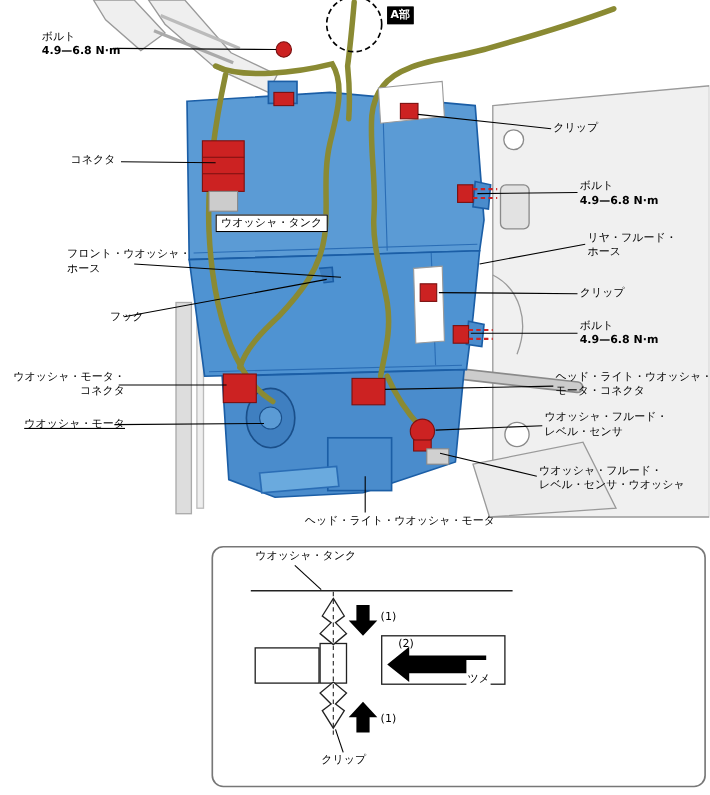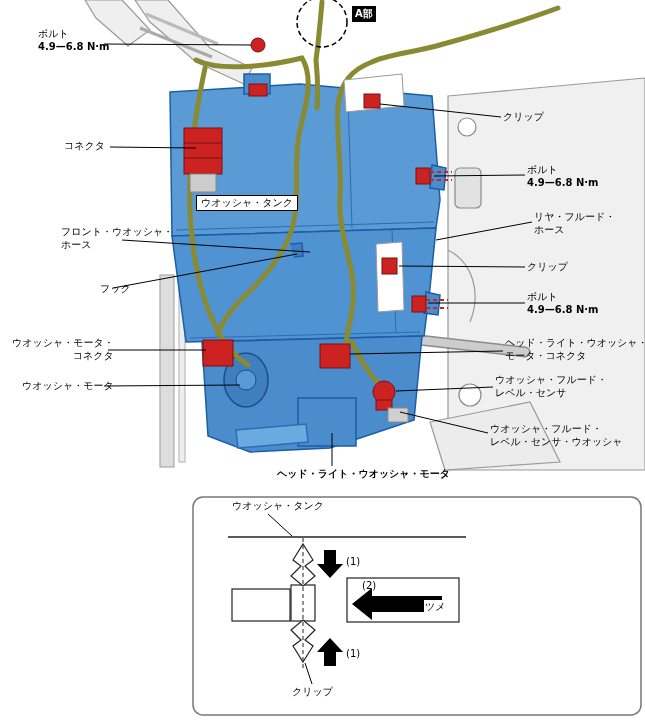--- a/index.html
+++ b/index.html
@@ -202,39 +202,39 @@
   <div class="lbl" style="left:12px;top:337px;text-align:right;">
     <span>ウオッシャ・モータ・</span>
     <span>コネクタ</span>
   </div>
 
   <div class="lbl" style="left:505px;top:337px;">
     <span>ヘッド・ライト・ウオッシャ・</span>
     <span>モータ・コネクタ</span>
   </div>
 
-  <div class="lbl" style="left:22px;top:380px;">ウオッシャ・モータ</div>
+  <div class="lbl" style="left:22px;top:380px;text-decoration:underline;">ウオッシャ・モータ</div>
 
   <div class="lbl" style="left:495px;top:374px;">
     <span>ウオッシャ・フルード・</span>
     <span>レベル・センサ</span>
   </div>
 
   <div class="lbl" style="left:490px;top:423px;">
     <span>ウオッシャ・フルード・</span>
     <span>レベル・センサ・ウオッシャ</span>
   </div>
 
-  <div class="lbl" style="left:277px;top:468px;font-weight:bold;">ヘッド・ライト・ウオッシャ・モータ</div>
+  <div class="lbl" style="left:277px;top:468px;">ヘッド・ライト・ウオッシャ・モータ</div>
 
   <div class="lbl" style="left:232px;top:500px;">ウオッシャ・タンク</div>
 
   <div class="marker" style="left:346px;top:556px;">(1)</div>
 
   <div class="marker" style="left:362px;top:580px;">(2)</div>
 
-  <div class="marker" style="left:424px;top:600px;background:#fff;padding:0 1px;">ツメ</div>
+  <div class="marker" style="left:424px;top:600px;background:#fff;padding:10px 1px;">ツメ</div>
 
   <div class="marker" style="left:346px;top:648px;">(1)</div>
 
   <div class="lbl" style="left:292px;top:686px;">クリップ</div>
 
 </div>
 
 </body></html>

